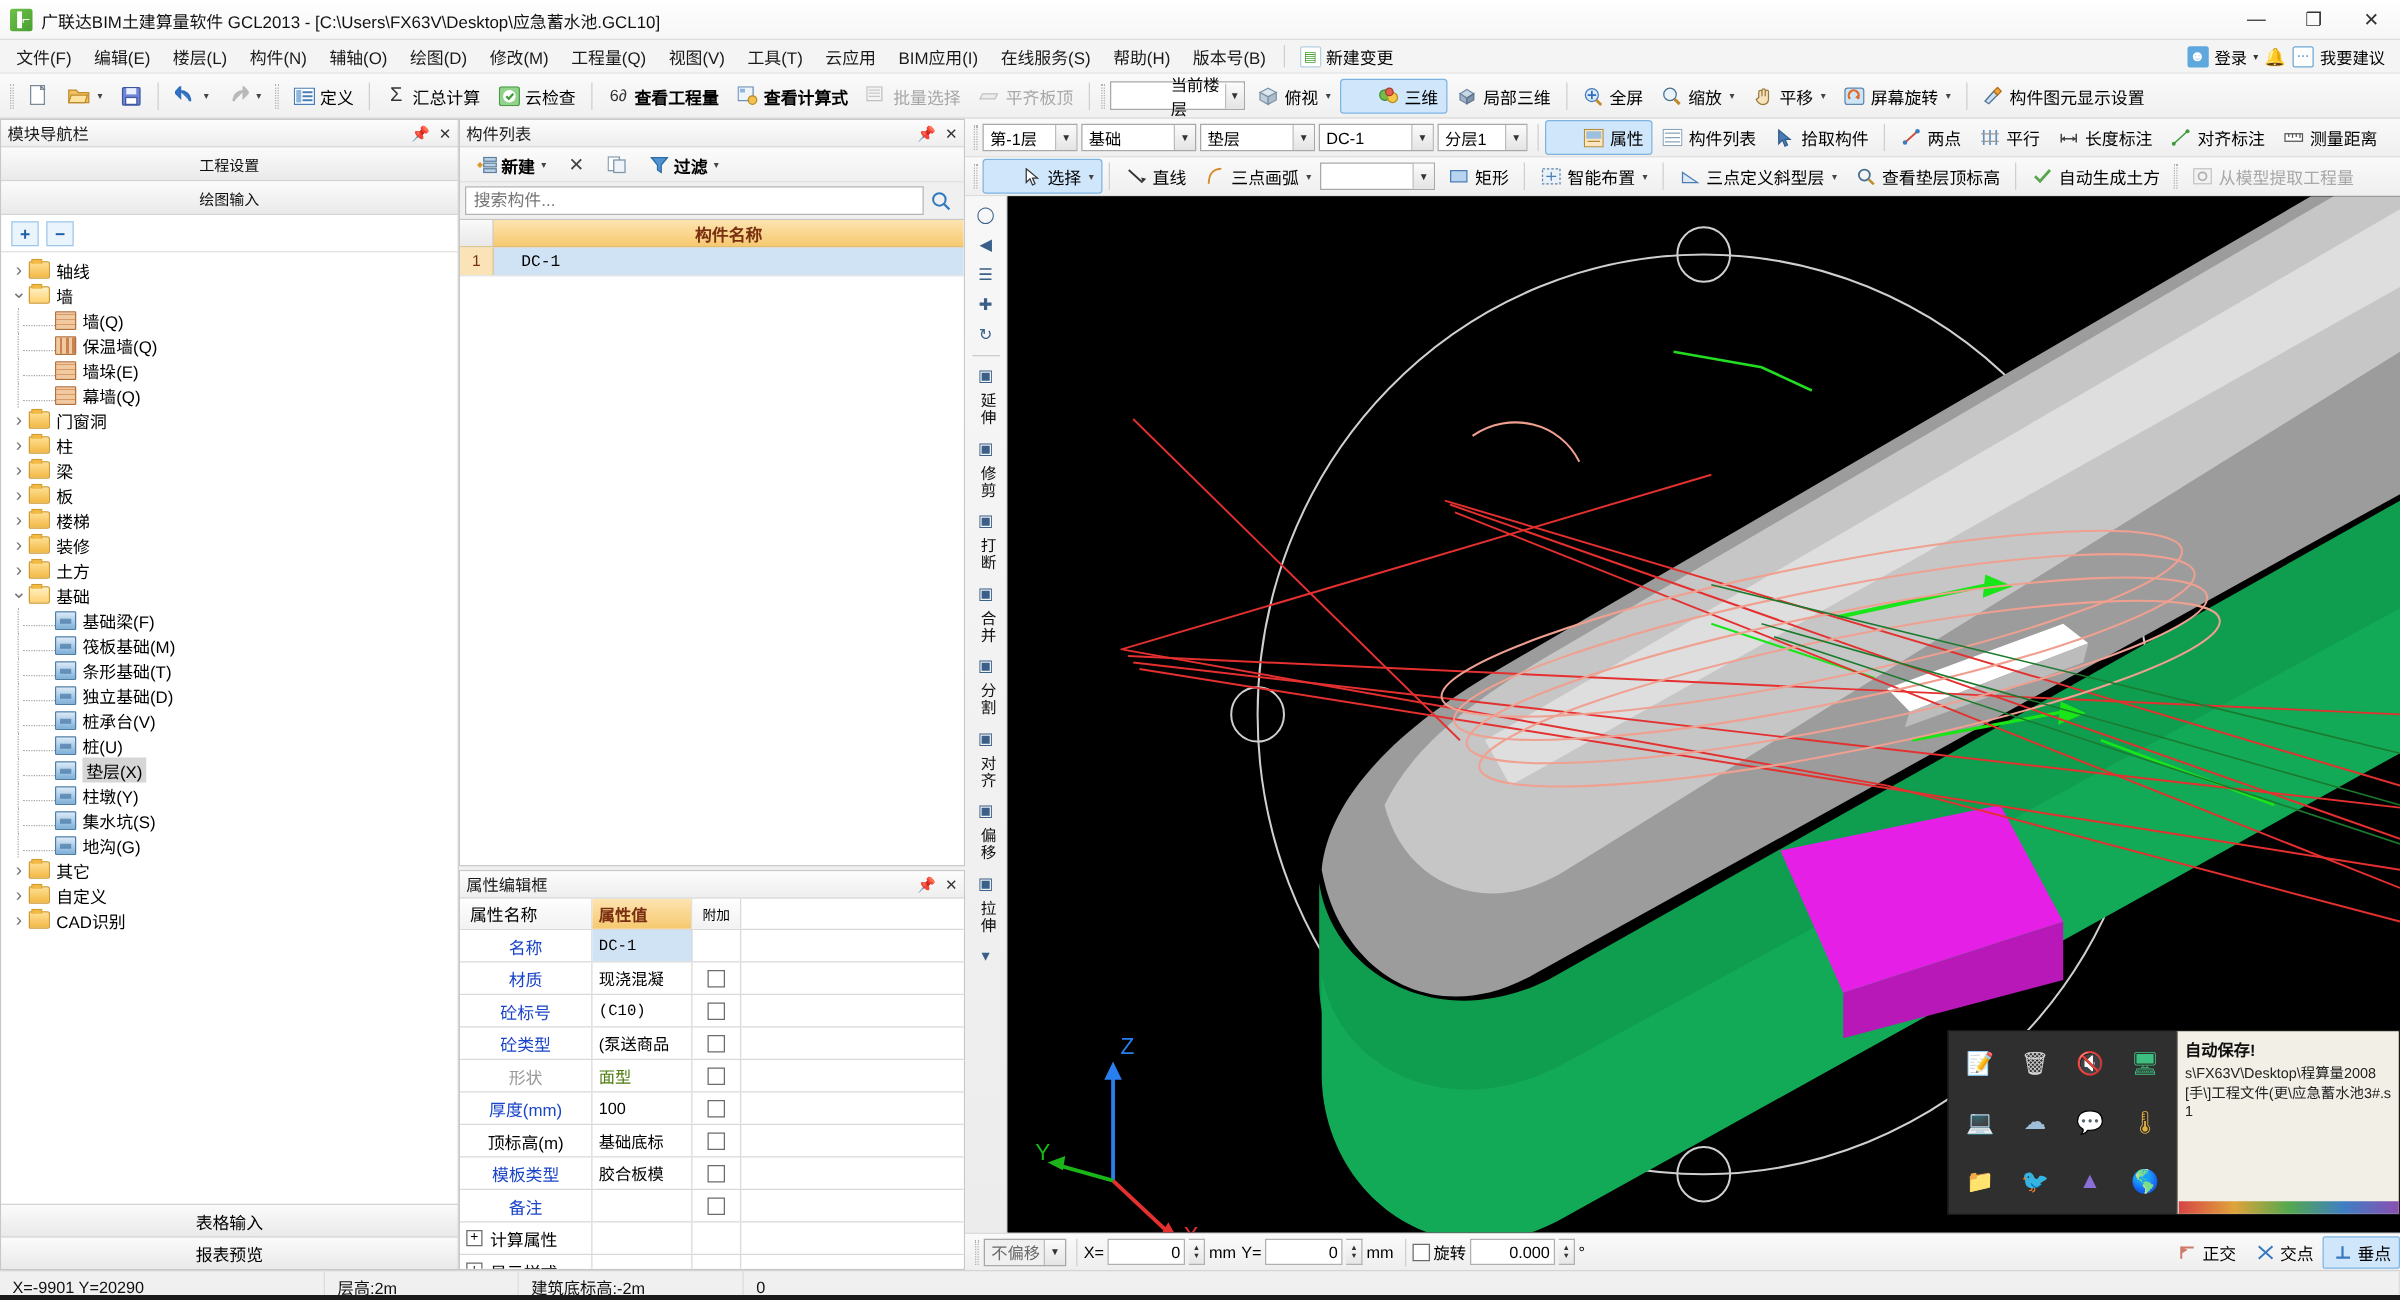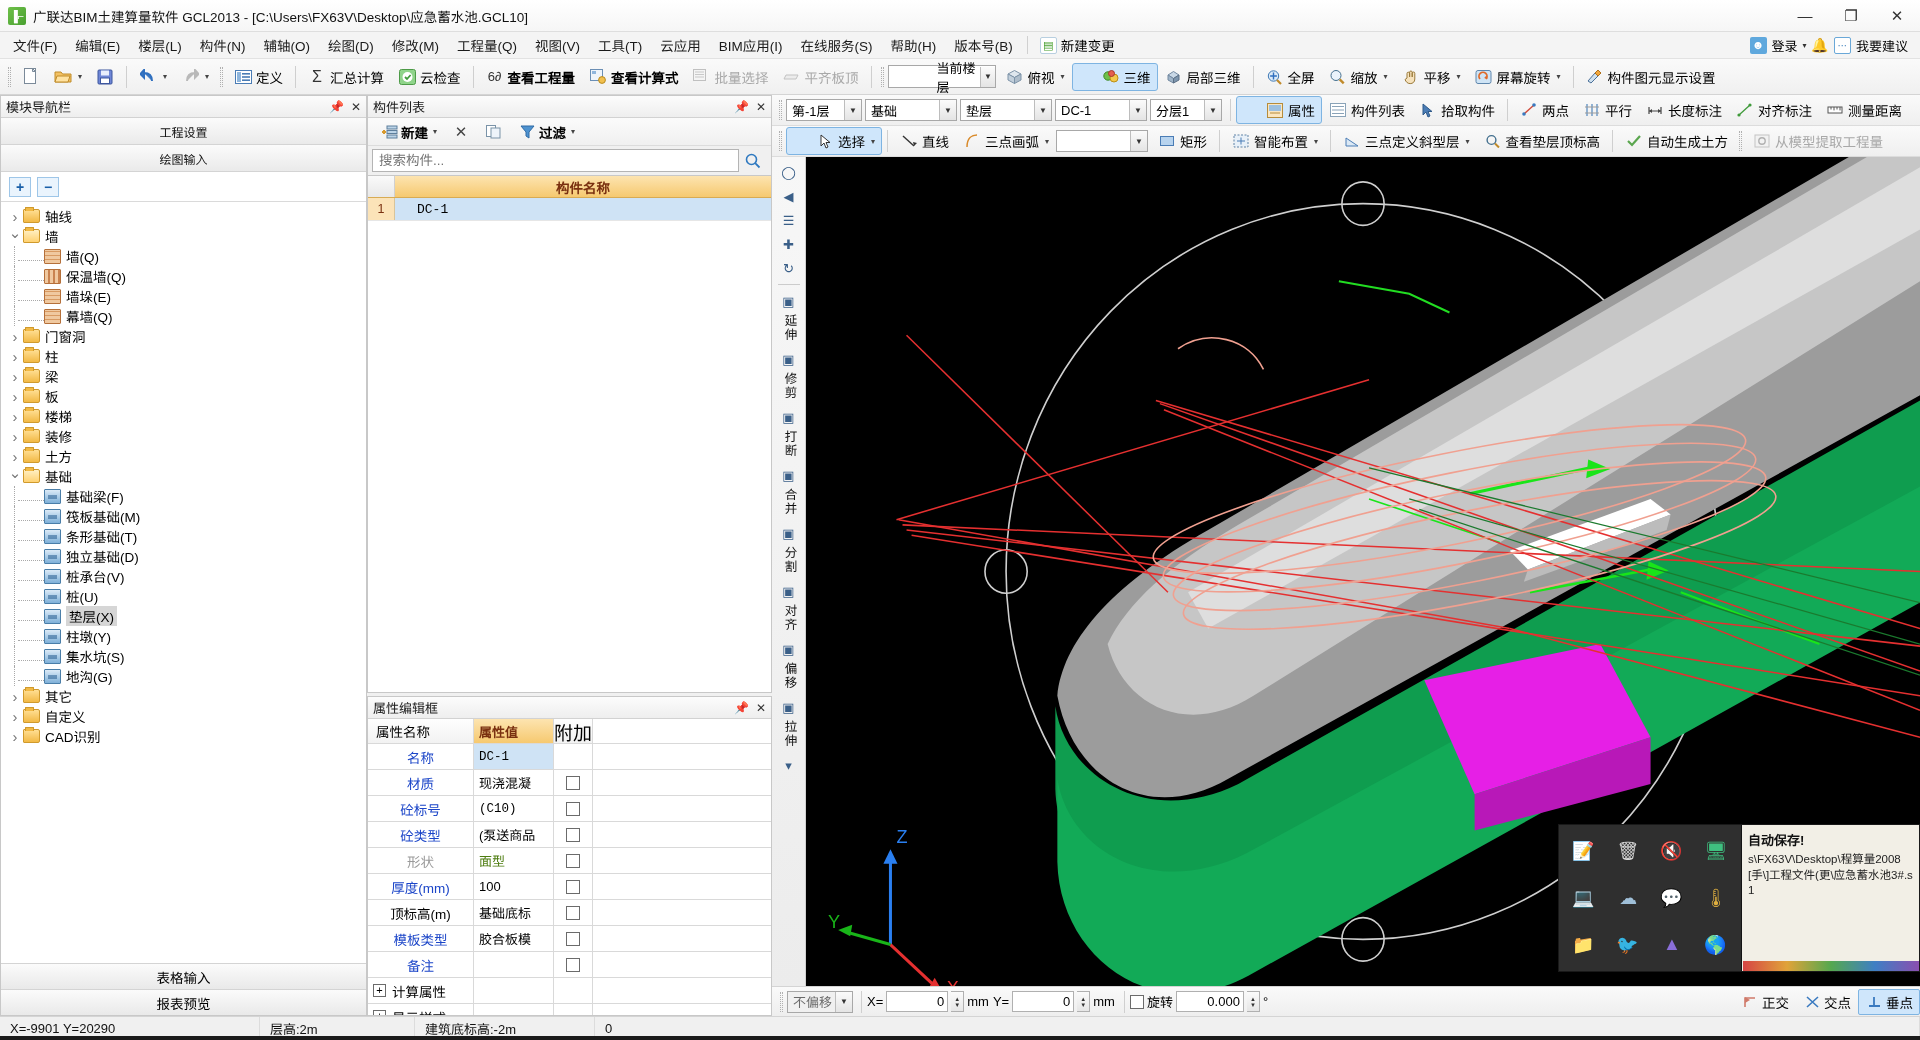--- a/index.html
+++ b/index.html
@@ -174,21 +174,21 @@
   .pr.hdr { height: 25px; background: #fff; }
   .pc-name {
     width: 106px; flex: 0 0 106px; border-right: 1px solid #d9d9d9;
     display: flex; align-items: center; justify-content: center; font-size: 13.5px;
   }
   .pr.hdr .pc-name { justify-content: flex-start; padding-left: 8px; font-weight: normal; color: #000;
     background: linear-gradient(to bottom,#fefefe,#f2f2f2); }
   .pc-val { width: 80px; flex: 0 0 80px; border-right: 1px solid #d9d9d9; display: flex; align-items: center; padding-left: 5px; font-size: 13px; overflow: hidden; white-space: nowrap; }
   .pr.hdr .pc-val { background: linear-gradient(to bottom,#fde4b0,#f6c970); color: #7a3010; font-weight: bold; justify-content: flex-start; }
   .pc-add { width: 39px; flex: 0 0 39px; border-right: 1px solid #d9d9d9; display: flex; align-items: center; justify-content: center; }
-  .pr.hdr .pc-add { background: linear-gradient(to bottom,#fefefe,#f2f2f2); font-size: 19px; }
+  .pr.hdr .pc-add { background: linear-gradient(to bottom,#fefefe,#f2f2f2); font-size: 11px; }
   .pc-rest { flex: 1 1 auto; }
   .pname-blue { color: #1b45c8; }
   .pname-dim { color: #9a9a9a; }
   .pval-dim { color: #4d7c0f; }
   .pval-mono { font-family: "Liberation Mono","DejaVu Sans Mono",monospace; font-size: 12.5px; }
   .sel-cell { background: #cfe3f5; }
   .chk { width: 14px; height: 14px; border: 1px solid #6b6b6b; background: #fff; }
   .plus-box { width: 13px; height: 13px; border: 1px solid #6b6b6b; background: #fff; font-size: 11px; line-height: 11px; text-align: center; color: #000; margin-right: 6px; flex: 0 0 13px; }
   .pr.group .pc-name { justify-content: flex-start; padding-left: 5px; }
 
@@ -229,21 +229,21 @@
     border-top: 1px solid #d4d4d4; display: flex; align-items: center; padding-left: 4px; overflow: hidden;
   }
   .cb-item { display: flex; align-items: center; font-size: 13px; gap: 3px; margin-right: 4px; white-space: nowrap; }
   .numbox { width: 62px; height: 21px; border: 1px solid #b0b0b0; background: #fff; display: flex; align-items: center; justify-content: flex-end; padding-right: 3px; font-size: 13px; }
   .spin { width: 13px; height: 21px; border: 1px solid #b0b0b0; border-left: none; background: linear-gradient(to bottom,#fbfbfb,#e6e6e6); display: flex; flex-direction: column; align-items: center; justify-content: center; font-size: 6px; line-height: 6px; color: #333; }
   .snap-btn { display: flex; align-items: center; gap: 3px; padding: 2px 6px; font-size: 13.5px; border: 1px solid transparent; border-radius: 2px; }
   .snap-btn.active { background: #cfe6fb; border-color: #7eb4e2; }
 
   .statusbar {
     height: 24px; flex: 0 0 24px; background: #f0f0f0; border-top: 1px solid #d4d4d4;
-    display: flex; align-items: center; font-size: 13px; color: #111;
+    display: flex; align-items: flex-start; font-size: 13px; color: #111;
   }
   .sb-cell { padding: 0 10px; height: 24px; display: flex; align-items: center; border-right: 1px solid #dcdcdc; white-space: nowrap; }
 
   
   .float-dock {
     position: absolute; right: 0px; bottom: 14px; width: 362px; height: 148px;
     background: #2f2f2f; display: flex; z-index: 40; border: 1px solid #191919;
   }
   .dock-grid { width: 182px; flex: 0 0 182px; display: grid; grid-template-columns: repeat(4,1fr); grid-template-rows: repeat(3,1fr); padding: 4px; gap: 2px; }
   .dock-ico { display: flex; align-items: center; justify-content: center; font-size: 18px; border-radius: 4px; }

